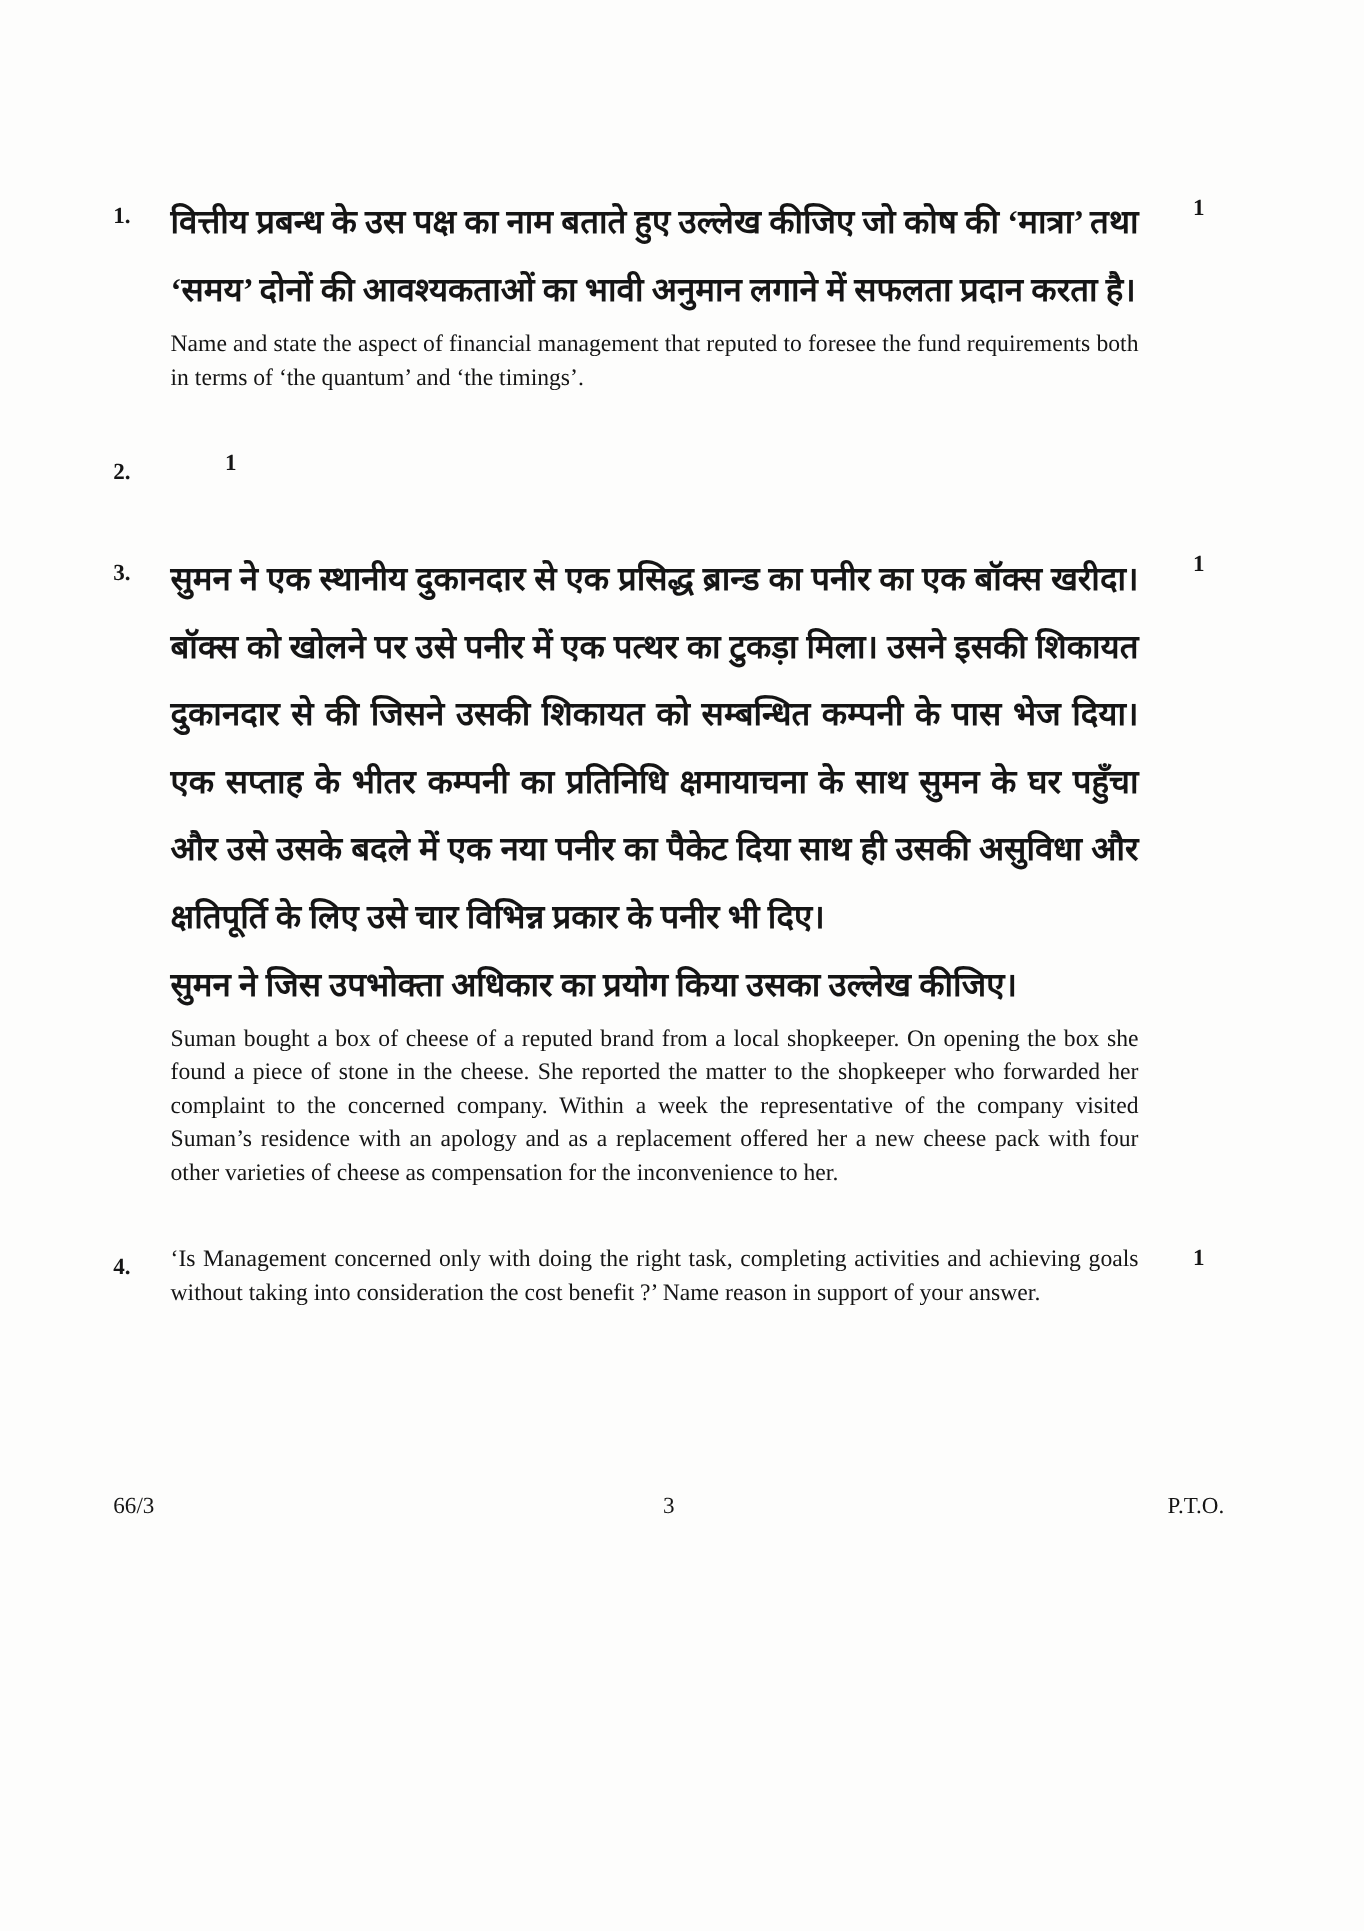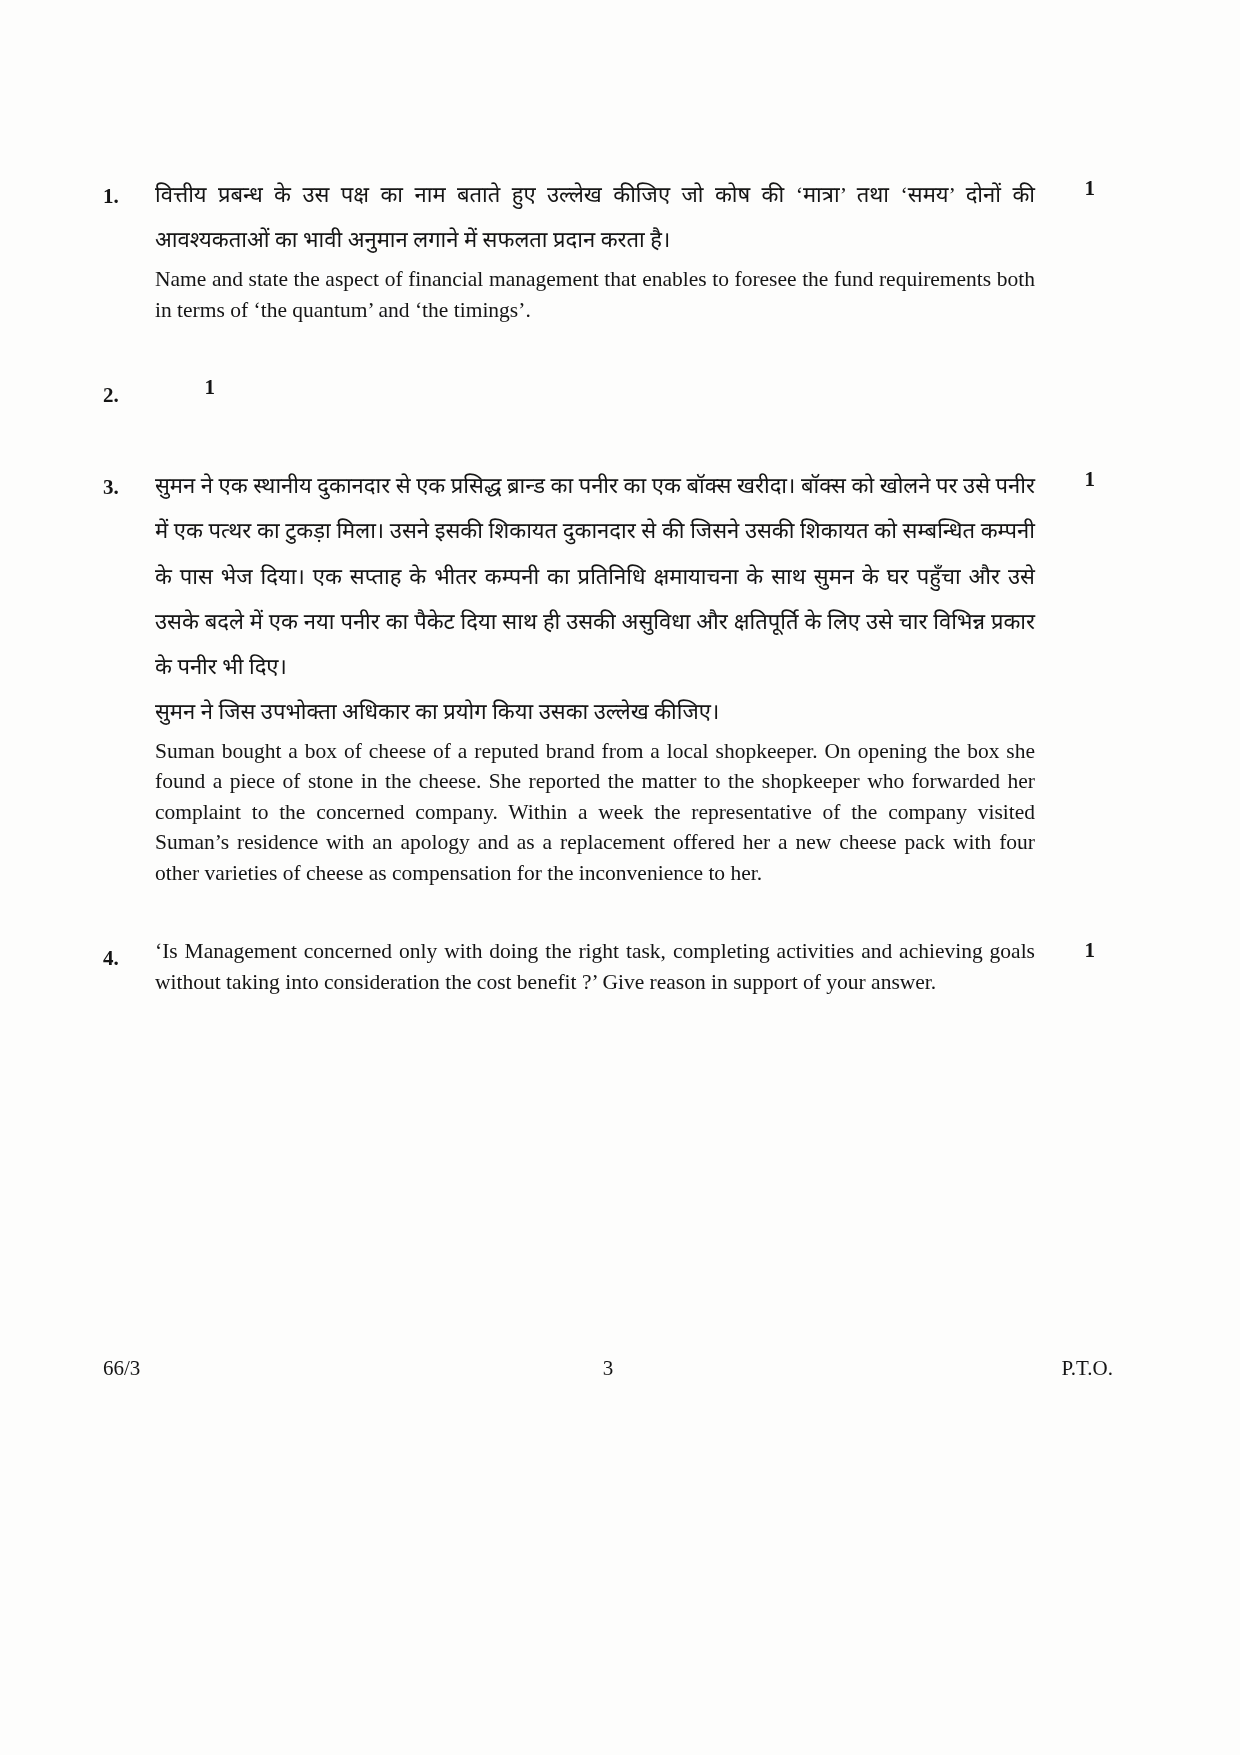--- a/index.html
+++ b/index.html
@@ -40,24 +40,25 @@
     max-width: 880px;
   }
   .marks {
     flex: 0 0 60px;
     text-align: right;
     font-weight: bold;
     font-size: 21px;
     padding-top: 4px;
   }
   .hindi {
-    font-size: 22px;
+    font-size: 30px;
     line-height: 2.05;
     text-align: justify;
     margin: 0;
+    font-weight: bold;
   }
   .english {
     font-size: 21.5px;
     line-height: 1.42;
     text-align: justify;
     margin: 2px 0 0 0;
   }
   p:empty { display: none; }
   .footer {
     position: absolute;
@@ -87,21 +88,21 @@
 <body>
 
 <div class="page">
   <div class="content">
 
     <div class="question">
       <div class="qnum">1.</div>
       <div class="qbody">
         <p class="hindi">वित्तीय प्रबन्ध के उस पक्ष का नाम बताते हुए उल्लेख कीजिए जो कोष की ‘मात्रा’ तथा ‘समय’ दोनों की आवश्यकताओं का भावी अनुमान लगाने में सफलता प्रदान करता है।</p>
 
-        <p class="english">Name and state the aspect of financial management that enables to foresee the fund requirements both in terms of ‘the quantum’ and ‘the timings’.</p>
+        <p class="english">Name and state the aspect of financial management that reputed to foresee the fund requirements both in terms of ‘the quantum’ and ‘the timings’.</p>
 
       </div>
       <div class="marks">1</div>
     </div>
 
     <div class="question">
       <div class="qnum">2.</div>
       <div class="marks">1</div>
     </div>
 
@@ -112,21 +113,21 @@
         <p class="hindi">सुमन ने जिस उपभोक्ता अधिकार का प्रयोग किया उसका उल्लेख कीजिए।</p>
         <p class="english">Suman bought a box of cheese of a reputed brand from a local shopkeeper.  On opening the box she found a piece of stone in the cheese.  She reported the matter to the shopkeeper who forwarded her complaint to the concerned company.  Within a week the representative of the company visited Suman’s residence with an apology and as a replacement offered her a new cheese pack with four other varieties of cheese as compensation for the inconvenience to her.</p>
       </div>
       <div class="marks">1</div>
     </div>
 
     <div class="question">
       <div class="qnum">4.</div>
       <div class="qbody">
 
-        <p class="english">‘Is Management concerned only with doing the right task, completing activities and achieving goals without taking into consideration the cost benefit ?’  Give reason in support of your answer.</p>
+        <p class="english">‘Is Management concerned only with doing the right task, completing activities and achieving goals without taking into consideration the cost benefit ?’  Name reason in support of your answer.</p>
 
       </div>
       <div class="marks">1</div>
     </div>
 
   </div>
 
   <div class="footer">
     <span class="f-left">66/3</span>
     <span class="f-center">3</span>

